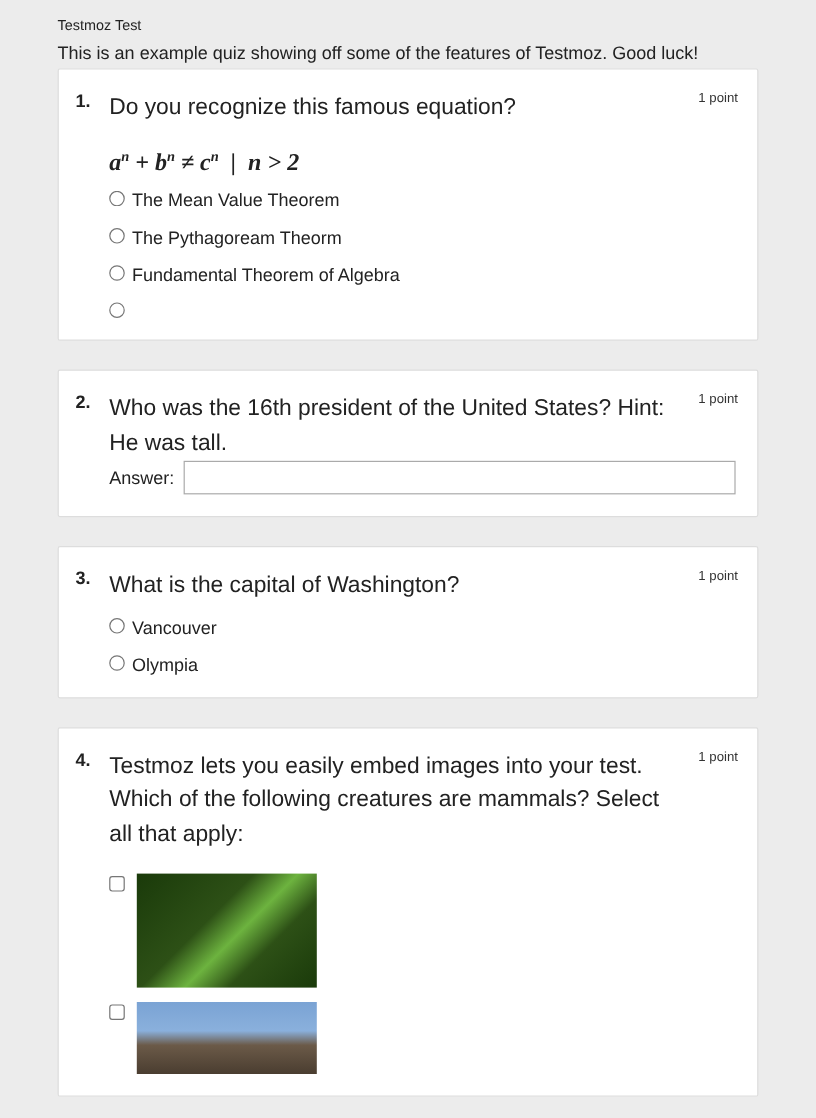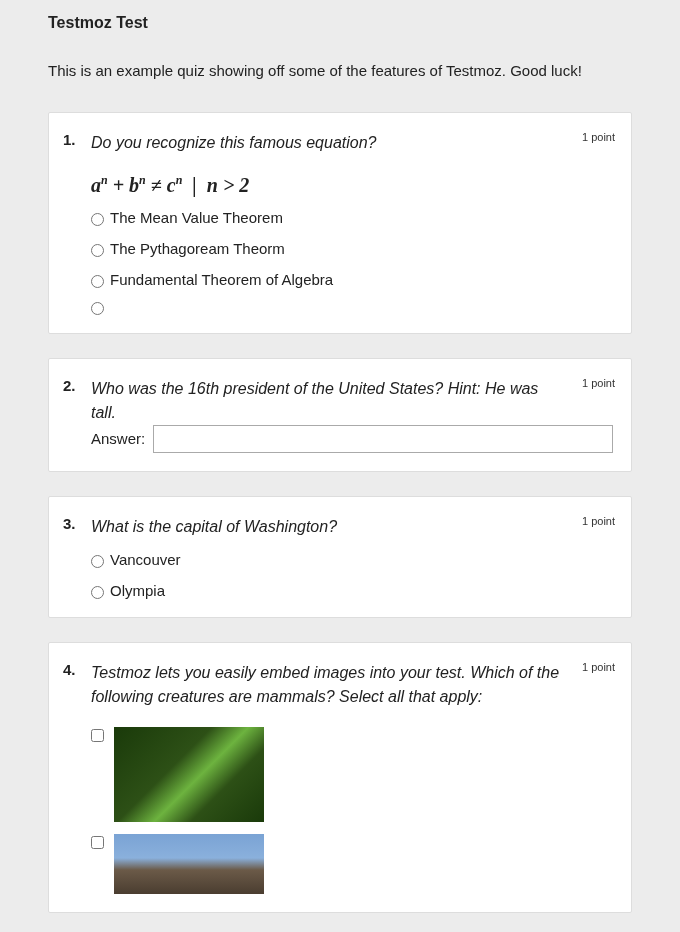--- a/index.html
+++ b/index.html
@@ -5,27 +5,27 @@
     * { box-sizing: border-box; margin: 0; padding: 0; }
     body {
       background: #ececec;
       font-family: Arial, Helvetica, sans-serif;
       font-size: 15px;
       color: #222;
       padding: 14px 48px 0 48px;
       width: 680px;
     }
     .page-title {
-      font-size: 16px;
-      font-weight: bold;
-      margin-bottom: 30px;
+      font-size: 12px;
+      font-weight: normal;
+      margin-bottom: 8px;
     }
     .page-subtitle {
       font-size: 15px;
-      margin-bottom: 33px;
+      margin-bottom: 4px;
     }
     .question-card {
       background: #fff;
       border: 1px solid #ddd;
       border-radius: 2px;
       padding: 18px 18px 18px 10px;
       margin-bottom: 24px;
       position: relative;
     }
     .q-header {
@@ -37,24 +37,23 @@
       flex-shrink: 0;
       font-weight: bold;
       font-size: 15px;
       text-align: left;
       padding-left: 4px;
     }
     .q-body {
       flex: 1;
     }
     .q-text {
-      font-size: 16px;
+      font-size: 19px;
       line-height: 1.5;
       padding-right: 50px;
-      font-style: italic;
     }
     .q-points {
       position: absolute;
       top: 18px;
       right: 16px;
       font-size: 11px;
       color: #333;
       font-weight: normal;
     }
     .equation {
@@ -63,21 +62,21 @@
       font-size: 20px;
       margin: 18px 0 2px 0;
       font-weight: bold;
     }
     .equation sup { font-size: 12px; font-style: italic; }
     .options {
       margin-top: 12px;
     }
     .option {
       display: flex;
-      align-items: flex-end;
+      align-items: flex-start;
       margin-bottom: 14px;
       font-size: 15px;
     }
     .option:last-child { margin-bottom: 0; }
     .option input[type="radio"],
     .option input[type="checkbox"] {
       margin-right: 6px;
       flex-shrink: 0;
     }
     .short-answer {

